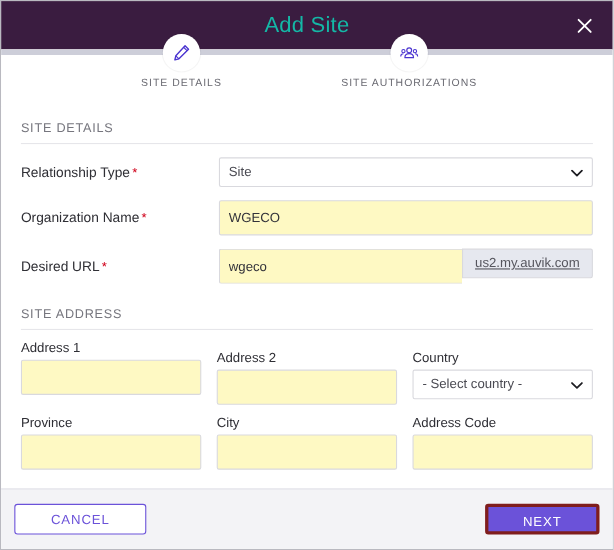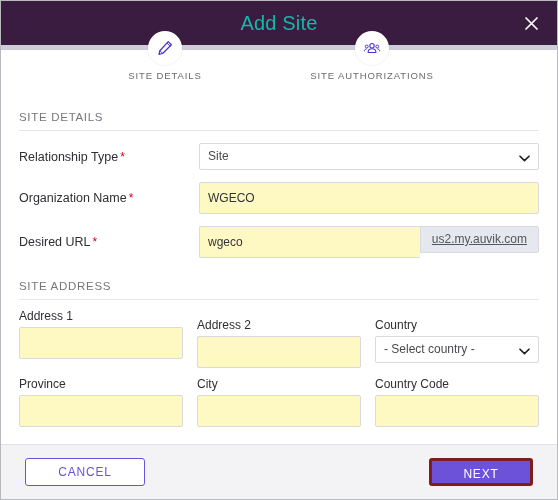--- a/index.html
+++ b/index.html
@@ -209,21 +209,21 @@
   
   .modal-footer {
     position: absolute;
     left: 0; right: 0; bottom: 0;
     height: 55px;
     background: #f3f3f6;
     border-top: 1px solid #e2e2e8;
     display: flex;
     align-items: center;
     justify-content: space-between;
-    padding: 0 24px;
+    padding: 0 12px;
     box-sizing: border-box;
   }
   .btn {
     font-family: "Liberation Sans", sans-serif;
     font-size: 12px;
     letter-spacing: 0.8px;
     border-radius: 3px;
     cursor: pointer;
     height: 28px;
     line-height: 26px;
@@ -358,21 +358,21 @@
       <div class="addr-cell">
         <div class="addr-label spaced">Province</div>
         <input class="inp" type="text" value="" style="">
       </div>
 
       <div class="addr-cell">
         <div class="addr-label spaced">City</div>
         <input class="inp" type="text" value="" style="">
       </div>
       <div class="addr-cell">
-        <div class="addr-label spaced">Country Code</div>
+        <div class="addr-label spaced">Address Code</div>
         <input class="inp" type="text" value="" style="">
       </div>
     </div>
 
   </div>
 
   <div class="modal-footer">
     <div class="btn btn-cancel">CANCEL</div>
     <div class="btn btn-next">NEXT</div>
   </div>

